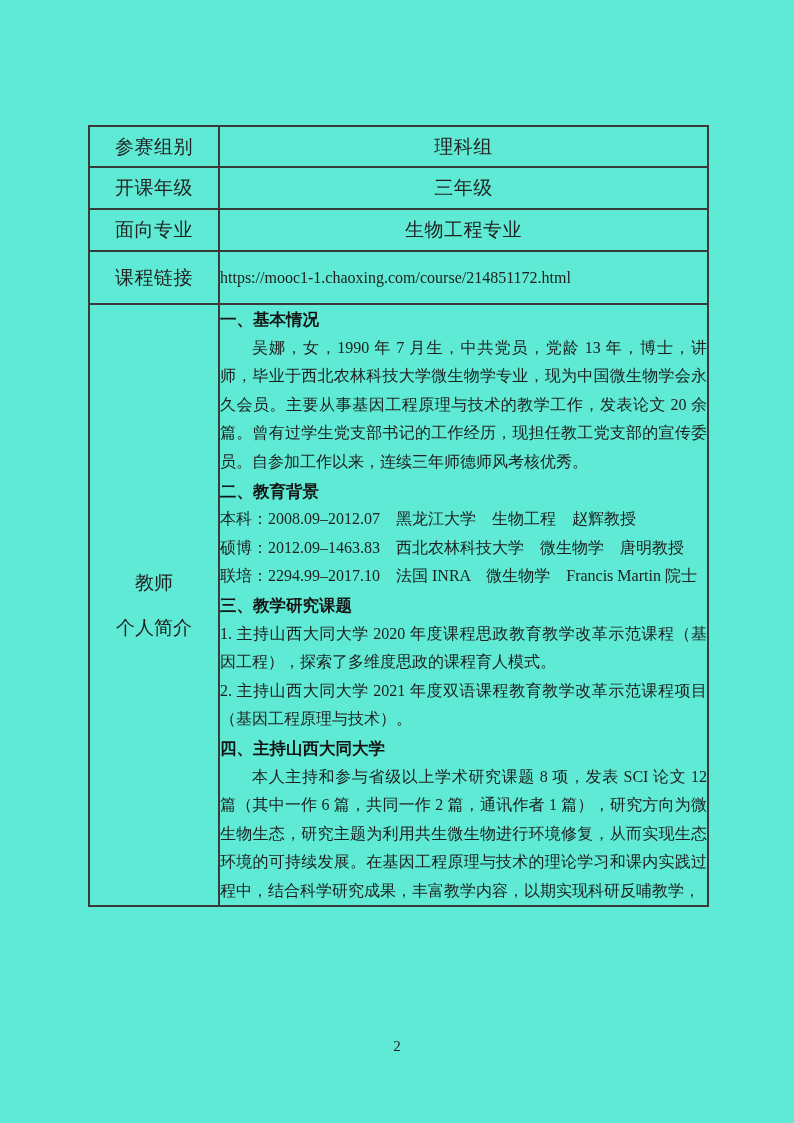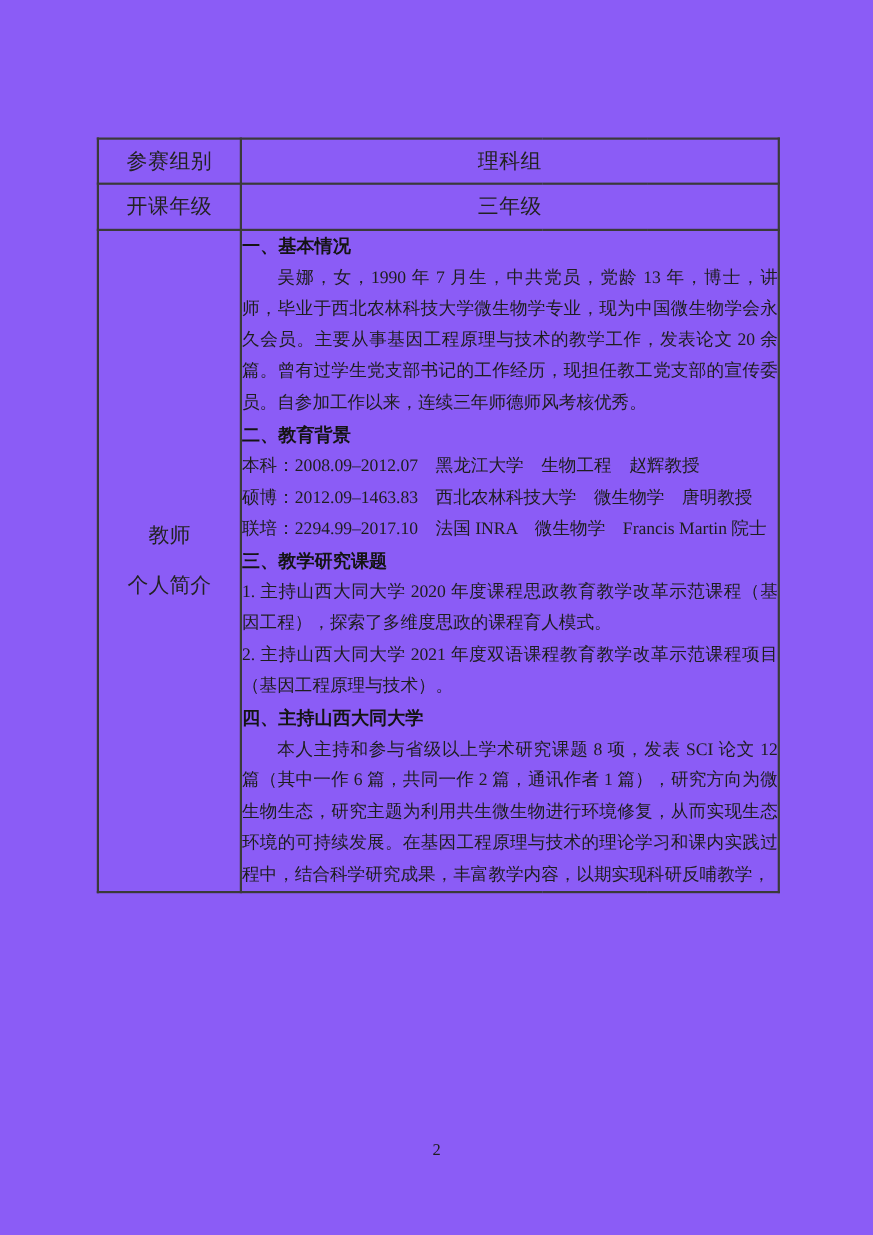--- a/index.html
+++ b/index.html
@@ -1,21 +1,21 @@
 <!DOCTYPE html>
 <html><head>
 <meta charset="utf-8">
 <style>
   * { box-sizing: border-box; }
   html, body { margin: 0; padding: 0; background: #ffffff; }
   .page {
     position: relative;
     width: 794px;
     height: 1123px;
-    background: #8b5cf6;
+    background: #5eead4;
     font-family: "Liberation Serif", "DejaVu Serif", serif;
     color: #1e1e1e;
     overflow: hidden;
   }
   table.form-table {
     position: absolute;
     left: 88px;
     top: 125px;
     width: 619px;
     border-collapse: collapse;
@@ -100,20 +100,28 @@
     </colgroup>
     <tbody>
       <tr class="r1">
         <td class="label-cell">参赛组别</td>
         <td class="value-cell" colspan="3">理科组</td>
       </tr>
       <tr class="r3">
         <td class="label-cell">开课年级</td>
         <td class="value-cell" colspan="3">三年级</td>
       </tr>
+      <tr class="r4">
+        <td class="label-cell">面向专业</td>
+        <td class="value-cell" colspan="3">生物工程专业</td>
+      </tr>
+      <tr class="r5">
+        <td class="label-cell">课程链接</td>
+        <td class="url-cell" colspan="3">https://mooc1-1.chaoxing.com/course/214851172.html</td>
+      </tr>
       <tr class="r6">
         <td class="bio-label-cell">
           <div class="bio-label-line">教师</div>
           <div class="bio-label-line">个人简介</div>
         </td>
         <td class="bio-cell" colspan="3">
             <div class="bio-heading">一、基本情况</div>
             <div class="bio-para indent">吴娜，女，1990 年 7 月生，中共党员，党龄 13 年，博士，讲师，毕业于西北农林科技大学微生物学专业，现为中国微生物学会永久会员。主要从事基因工程原理与技术的教学工作，发表论文 20 余篇。曾有过学生党支部书记的工作经历，现担任教工党支部的宣传委员。自参加工作以来，连续三年师德师风考核优秀。</div>
             <div class="bio-heading">二、教育背景</div>
             <div class="bio-para">本科：2008.09–2012.07　黑龙江大学　生物工程　赵辉教授</div>

